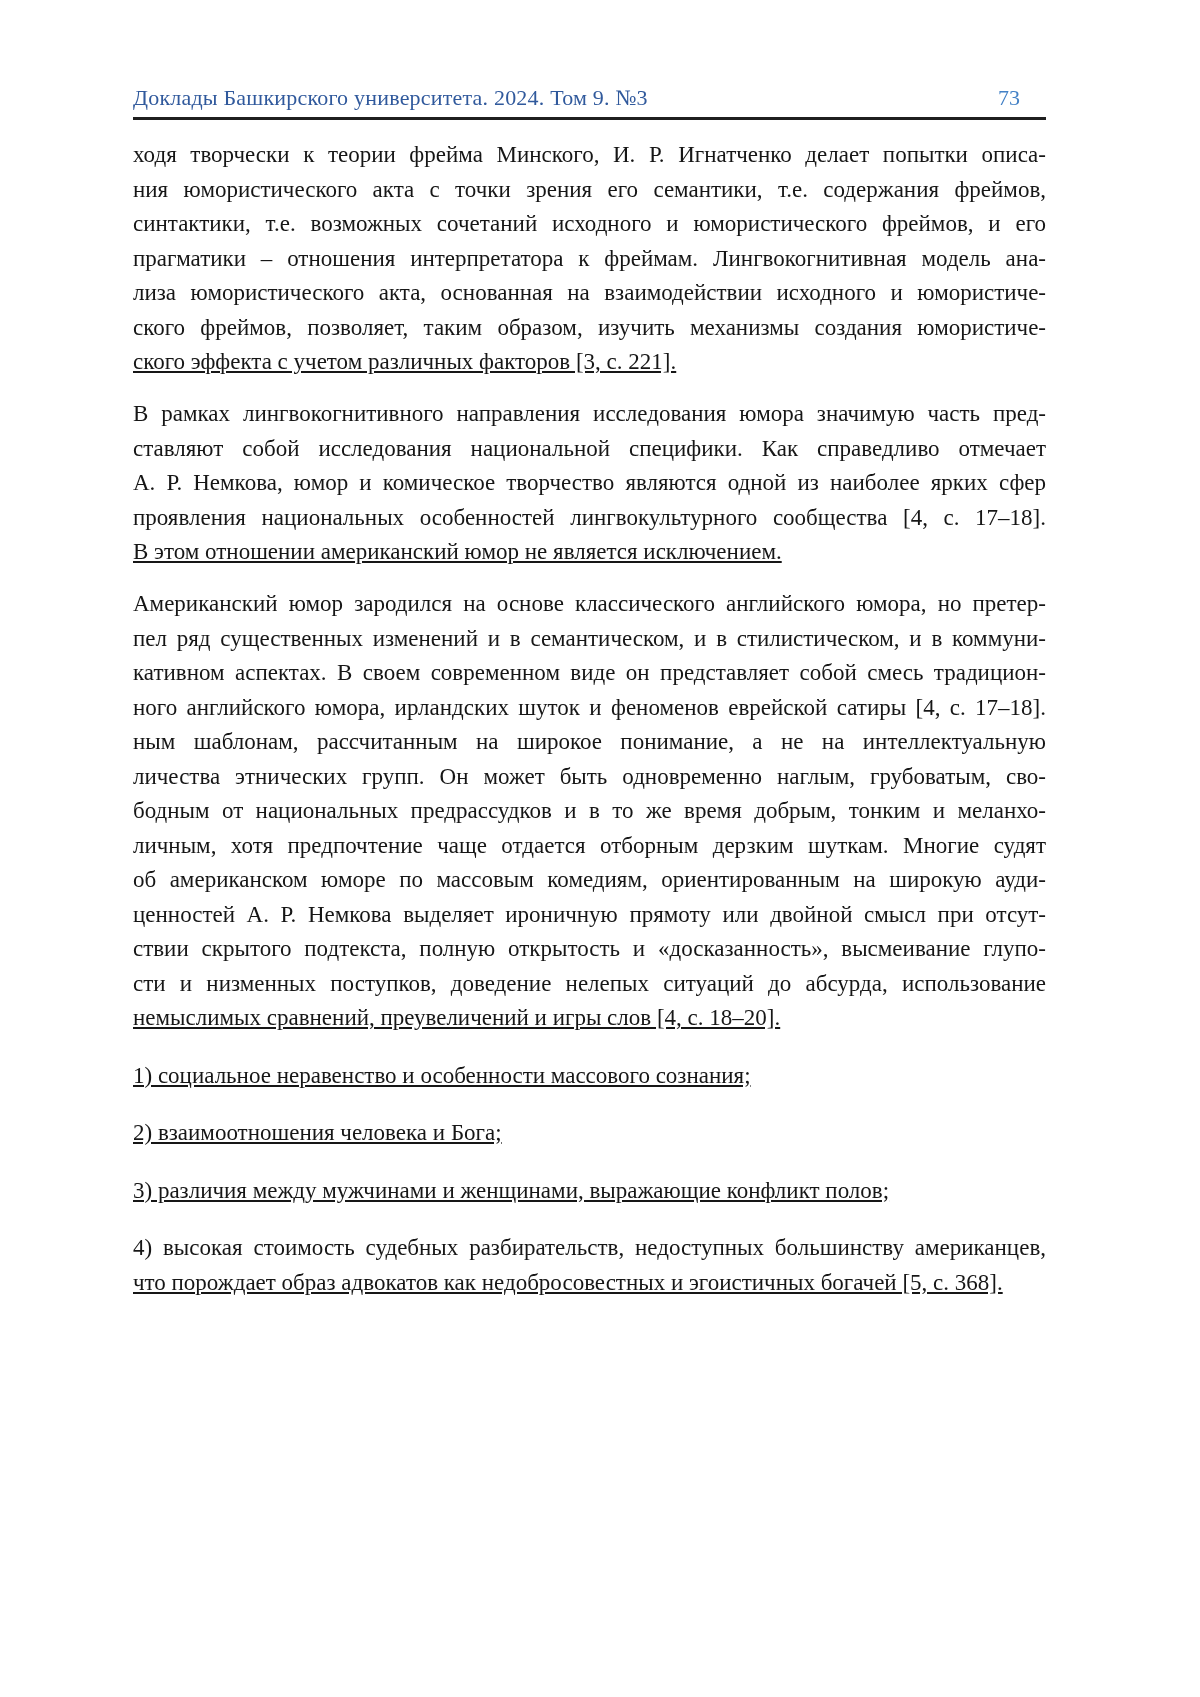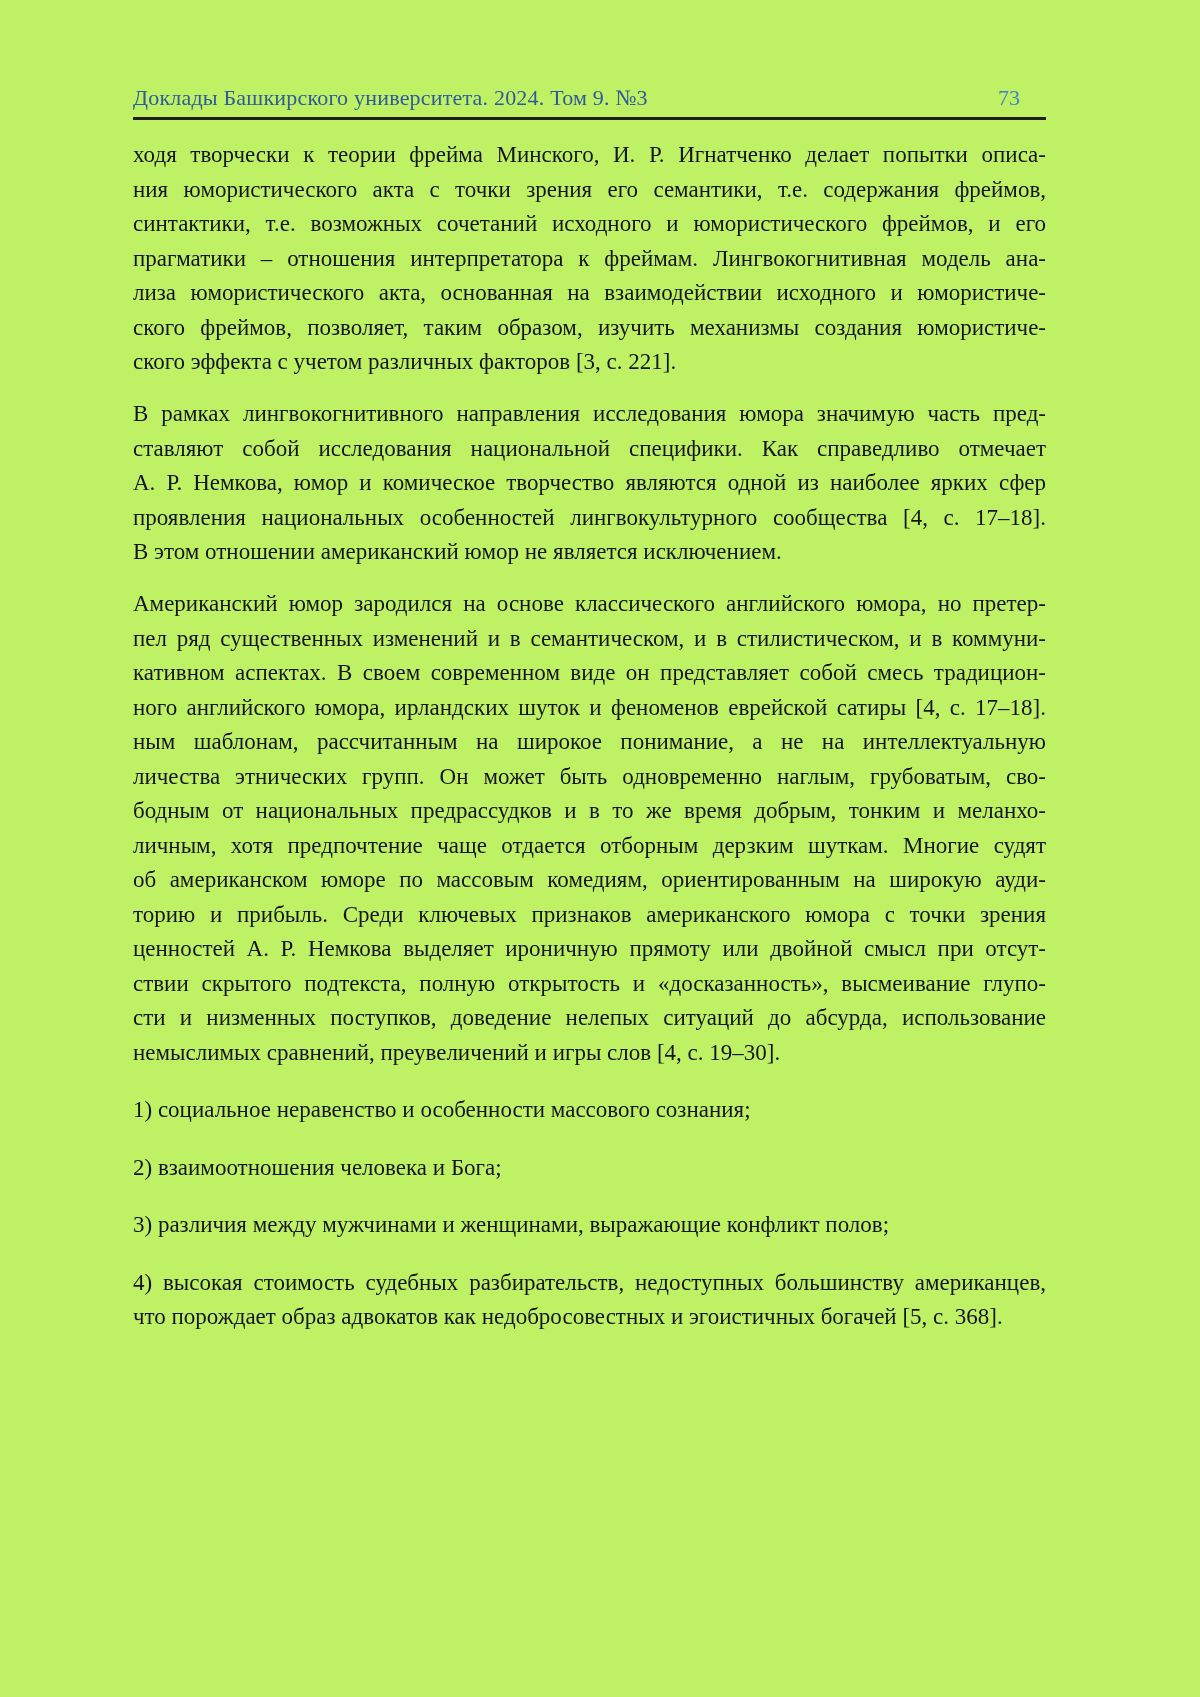--- a/index.html
+++ b/index.html
@@ -1,20 +1,20 @@
 <!DOCTYPE html>
 <html lang="ru"><head>
 <meta charset="utf-8">
 <style>
   html, body { margin: 0; padding: 0; background: #e8e8e8; }
   .page {
     position: relative;
     width: 1200px;
     height: 1697px;
-    background: #bef264;
+    background: #ffffff;
     font-family: "Liberation Serif", "DejaVu Serif", serif;
     color: #161616;
     overflow: hidden;
   }
   .inner {
     width: 913px;
     margin-left: 133px;
   }
   .header-row {
     display: flex;
@@ -43,20 +43,21 @@
   }
   .para { margin: 17.5px 0 0 0; }
   .para:first-child { margin-top: 0; }
   .para.list-item { margin-top: 23px; }
   .line {
     text-align: justify;
     text-align-last: justify;
   }
   .para .line:last-child {
     text-align-last: left;
+    text-decoration: underline;
   }
 </style>
 </head>
 <body>
 
 <div class="page">
   <div class="inner">
 
     <div class="header-row">
       <span class="journal-title">Доклады Башкирского университета. 2024. Том 9. №3</span>
@@ -86,25 +87,24 @@
       <div class="para">
         <div class="line">Американский юмор зародился на основе классического английского юмора, но претер-</div>
         <div class="line">пел ряд существенных изменений и в семантическом, и в стилистическом, и в коммуни-</div>
         <div class="line">кативном аспектах. В своем современном виде он представляет собой смесь традицион-</div>
         <div class="line">ного английского юмора, ирландских шуток и феноменов еврейской сатиры [4, с. 17–18].</div>
         <div class="line">ным шаблонам, рассчитанным на широкое понимание, а не на интеллектуальную</div>
         <div class="line">личества этнических групп. Он может быть одновременно наглым, грубоватым, сво-</div>
         <div class="line">бодным от национальных предрассудков и в то же время добрым, тонким и меланхо-</div>
         <div class="line">личным, хотя предпочтение чаще отдается отборным дерзким шуткам. Многие судят</div>
         <div class="line">об американском юморе по массовым комедиям, ориентированным на широкую ауди-</div>
-        <div class="line">торию и прибыль. Среди ключевых признаков американского юмора с точки зрения</div>
         <div class="line">ценностей А. Р. Немкова выделяет ироничную прямоту или двойной смысл при отсут-</div>
         <div class="line">ствии скрытого подтекста, полную открытость и «досказанность», высмеивание глупо-</div>
         <div class="line">сти и низменных поступков, доведение нелепых ситуаций до абсурда, использование</div>
-        <div class="line">немыслимых сравнений, преувеличений и игры слов [4, с. 19–30].</div>
+        <div class="line">немыслимых сравнений, преувеличений и игры слов [4, с. 18–20].</div>
       </div>
 
 
       <div class="para list-item">
         <div class="line">1) социальное неравенство и особенности массового сознания;</div>
       </div>
 
       <div class="para list-item">
         <div class="line">2) взаимоотношения человека и Бога;</div>
       </div>

